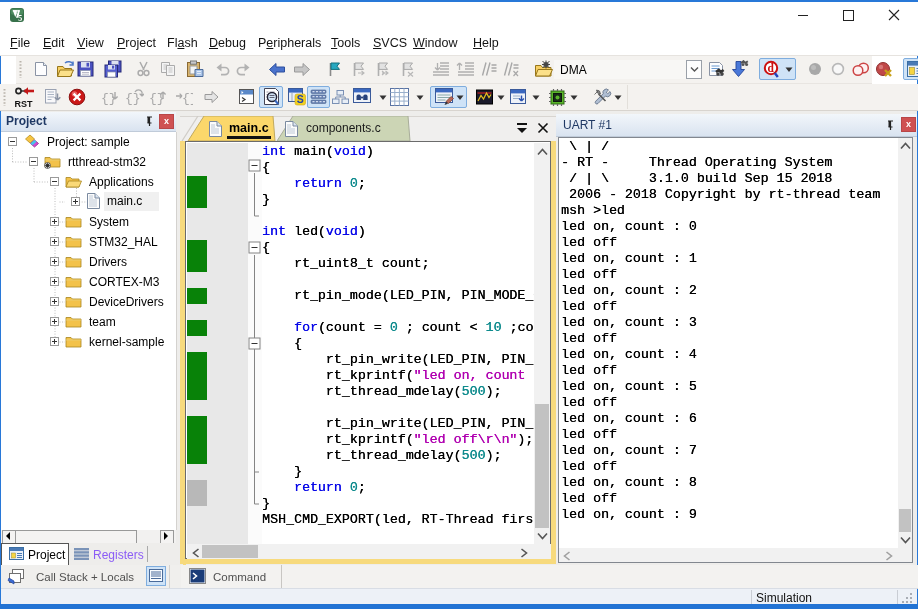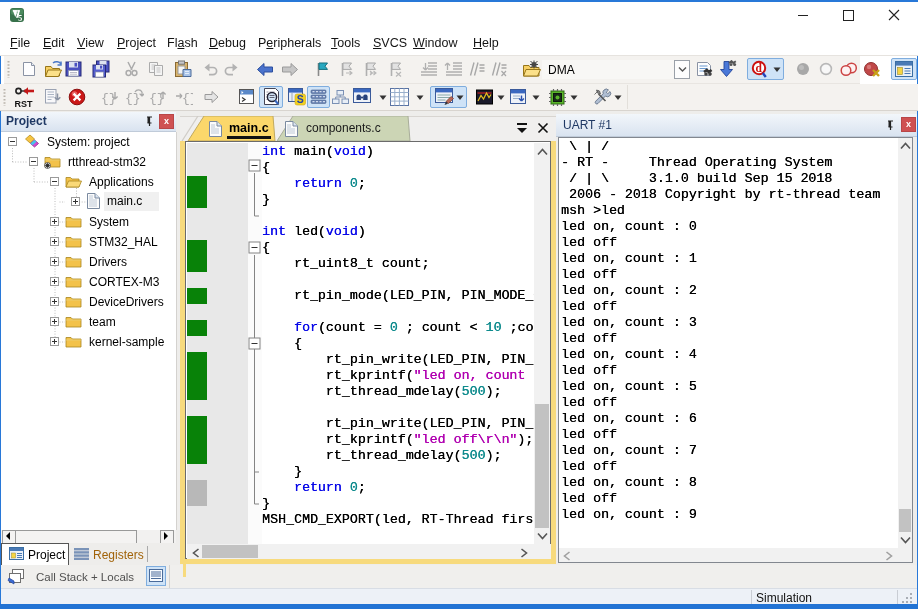--- a/index.html
+++ b/index.html
@@ -46,21 +46,21 @@
       <span class="ab" style="left:117px"><u>P</u>roject</span>
       <span class="ab" style="left:167px">Fl<u>a</u>sh</span>
       <span class="ab" style="left:209px"><u>D</u>ebug</span>
       <span class="ab" style="left:258px">P<u>e</u>ripherals</span>
       <span class="ab" style="left:331px"><u>T</u>ools</span>
       <span class="ab" style="left:373px"><u>S</u>VCS</span>
       <span class="ab" style="left:413px"><u>W</u>indow</span>
       <span class="ab" style="left:473px"><u>H</u>elp</span>
 </div>
 
-<div class="ab" style="left:4px;top:56px;width:856px;height:27px;background:#f4f2ef;border-bottom:1px solid #e8e5e1" id="tb1">
+<div class="ab" style="left:16px;top:56px;width:856px;height:27px;background:#f4f2ef;border-bottom:1px solid #e8e5e1" id="tb1">
   <svg class="ab" style="left:3px;top:4px" width="3" height="19">
         <path d="M1.5 1 v17" stroke="#b9b4ac" stroke-width="2" stroke-dasharray="1.5 1.8"></path>
       </svg>
   <svg class="ab" style="left:17px;top:5px" width="16" height="16">
         <path d="M2.5 1.5 h8 l3 3 v10 h-11 z" fill="#fdfdfe" stroke="#8a93a4"></path>
         <path d="M10.5 1.5 v3 h3" fill="#e8eef6" stroke="#8a93a4"></path>
       </svg>
   <svg class="ab" style="left:40px;top:4px" width="19" height="18">
         <path d="M9 3 a5 4 0 0 1 8 1" fill="none" stroke="#4a78c8" stroke-width="1.5"></path>
         <path d="M17 1.5 v3.5 h-3.5" fill="none" stroke="#4a78c8" stroke-width="1.5"></path>
@@ -482,21 +482,21 @@
       </svg>
   <svg class="ab" style="left:64px;top:182px" width="18" height="15">
         <path d="M1 3.5 L1 13 L16 13 L16 5 L7.5 5 L6 3.5 Z" fill="#f3c24a" stroke="#a8861e" stroke-width="0.8"></path>
         <path d="M1 6 h15" stroke="#e8d27c" stroke-width="0.8"></path>
       </svg>
   <svg class="ab" style="left:64px;top:202px" width="18" height="15">
         <path d="M1 3.5 L1 13 L16 13 L16 5 L7.5 5 L6 3.5 Z" fill="#f3c24a" stroke="#a8861e" stroke-width="0.8"></path>
         <path d="M1 6 h15" stroke="#e8d27c" stroke-width="0.8"></path>
       </svg>
   
-  <div class="ab" style="left:46px;top:3px">System: project</div>
+  <div class="ab" style="left:46px;top:3px">Project: sample</div>
   <div class="ab" style="left:67px;top:23px">rtthread-stm32</div>
   <div class="ab" style="left:88px;top:43px">Applications</div>
   <div class="ab" style="left:106px;top:62px">main.c</div>
   <div class="ab" style="left:88px;top:83px">System</div>
   <div class="ab" style="left:88px;top:103px">STM32_HAL</div>
   <div class="ab" style="left:88px;top:123px">Drivers</div>
   <div class="ab" style="left:88px;top:143px">CORTEX-M3</div>
   <div class="ab" style="left:88px;top:163px">DeviceDrivers</div>
   <div class="ab" style="left:88px;top:183px">team</div>
   <div class="ab" style="left:88px;top:203px">kernel-sample</div>
@@ -524,21 +524,21 @@
         <rect x="2.5" y="6" width="4" height="5" fill="#f5d442" stroke="#9a8a30" stroke-width="0.5"></rect>
         <path d="M8 6.5 h5 M8 8.5 h5 M8 10.5 h5" stroke="#4a7ab5" stroke-width="1"></path>
       </svg>
   <span style="position:absolute;left:27px;top:5px;font-size:12px;color:#000">Project</span>
   <svg class="ab" style="left:73px;top:5px" width="15" height="12">
         <rect x="0" y="0" width="15" height="2.4" fill="#7a93b8"></rect>
         <rect x="0" y="3.2" width="15" height="2.4" fill="#7a93b8"></rect>
         <rect x="0" y="6.4" width="15" height="2.4" fill="#7a93b8"></rect>
         <rect x="0" y="9.6" width="15" height="2.4" fill="#7a93b8"></rect>
       </svg>
-  <span style="position:absolute;left:92px;top:5px;font-size:12px;color:#a16207">Registers</span>
+  <span style="position:absolute;left:92px;top:5px;font-size:12px;color:#8b5cf6">Registers</span>
   <div style="position:absolute;left:146px;top:3px;width:1px;height:16px;background:#aaa"></div>
 </div>
 
 <div class="ab" id="edwin" style="left:180px;top:112px;width:376px;height:452px;">
 
   <div class="ab" style="left:0;top:4px;width:376px;height:25px;background:#f0efee;border-top:1px solid #d8d5d1"></div>
   <svg class="ab" style="left:0px;top:4px" width="240" height="25">
     <path d="M2 25 L18 0" stroke="#cfccc7" stroke-width="1.2" fill="none"></path>
     <path d="M97 25 L113 0 L228 0 L230 25 Z" fill="#ccd5b5" stroke="#a8ad9a" stroke-width="1"></path>
     <path d="M8 25 L24 0 L93 0 L95 25 Z" fill="#fbd76b" stroke="#c0a95e" stroke-width="1"></path>
@@ -702,20 +702,29 @@
   <span class="ab" style="left:35px;top:6px;font-size:11.5px;color:#505050">Call Stack + Locals</span>
   <div class="ab" style="left:145px;top:1px;width:20px;height:20px;background:#cfe3f7;border:1px solid #7fadde;box-sizing:border-box">
     <svg style="margin:2px" width="14" height="13">
           <rect x="0.5" y="0.5" width="13" height="12" fill="#f8fbff" stroke="#4a6b9a"></rect>
           <path d="M2 3 h10 M2 5 h10 M2 7 h10 M2 9.5 h10" stroke="#4a6b9a" stroke-width="1"></path>
         </svg>
   </div>
   <div class="ab" style="left:168px;top:0;width:1px;height:23px;background:#d5d3d0"></div>
 </div>
 <div class="ab" style="left:183px;top:563px;width:3px;height:14px;background:#f7da7d"></div>
+<div class="ab" id="cmdtab" style="left:181px;top:565px;width:737px;height:23px;background:#f3f2f0;border-bottom:1px solid #d5d3d0">
+  <div class="ab" style="left:2px;top:0;width:98px;height:23px;background:#f3f2f0;border-right:1px solid #c8c6c3"></div>
+  <svg class="ab" style="left:8px;top:3px" width="17" height="16">
+        <rect x="0.5" y="0.5" width="16" height="15" fill="#fff" stroke="#888"></rect>
+        <rect x="1.5" y="1.5" width="14" height="13" fill="#1a3c78"></rect>
+        <path d="M4 5 L7.5 8 L4 11" stroke="#fff" stroke-width="1.6" fill="none"></path>
+      </svg>
+  <span class="ab" style="left:32px;top:6px;font-size:11.5px;color:#505050">Command</span>
+</div>
 
 <div class="ab" style="left:1px;top:588px;width:916px;height:17px;background:#edf1f7;border-top:1px solid #d8dde5"></div>
 <div class="ab" style="left:756px;top:591px;font-size:12px;color:#111">Simulation</div>
 <div class="ab" style="left:751px;top:590px;width:1px;height:14px;background:#c9cdd4"></div>
 <div class="ab" style="left:897px;top:590px;width:1px;height:14px;background:#c9cdd4"></div>
 <svg class="ab" style="left:902px;top:593px" width="12" height="11">
       <g fill="#a8adb5">
         <rect x="8" y="0" width="2" height="2"></rect>
         <rect x="8" y="4" width="2" height="2"></rect>
         <rect x="8" y="8" width="2" height="2"></rect>

